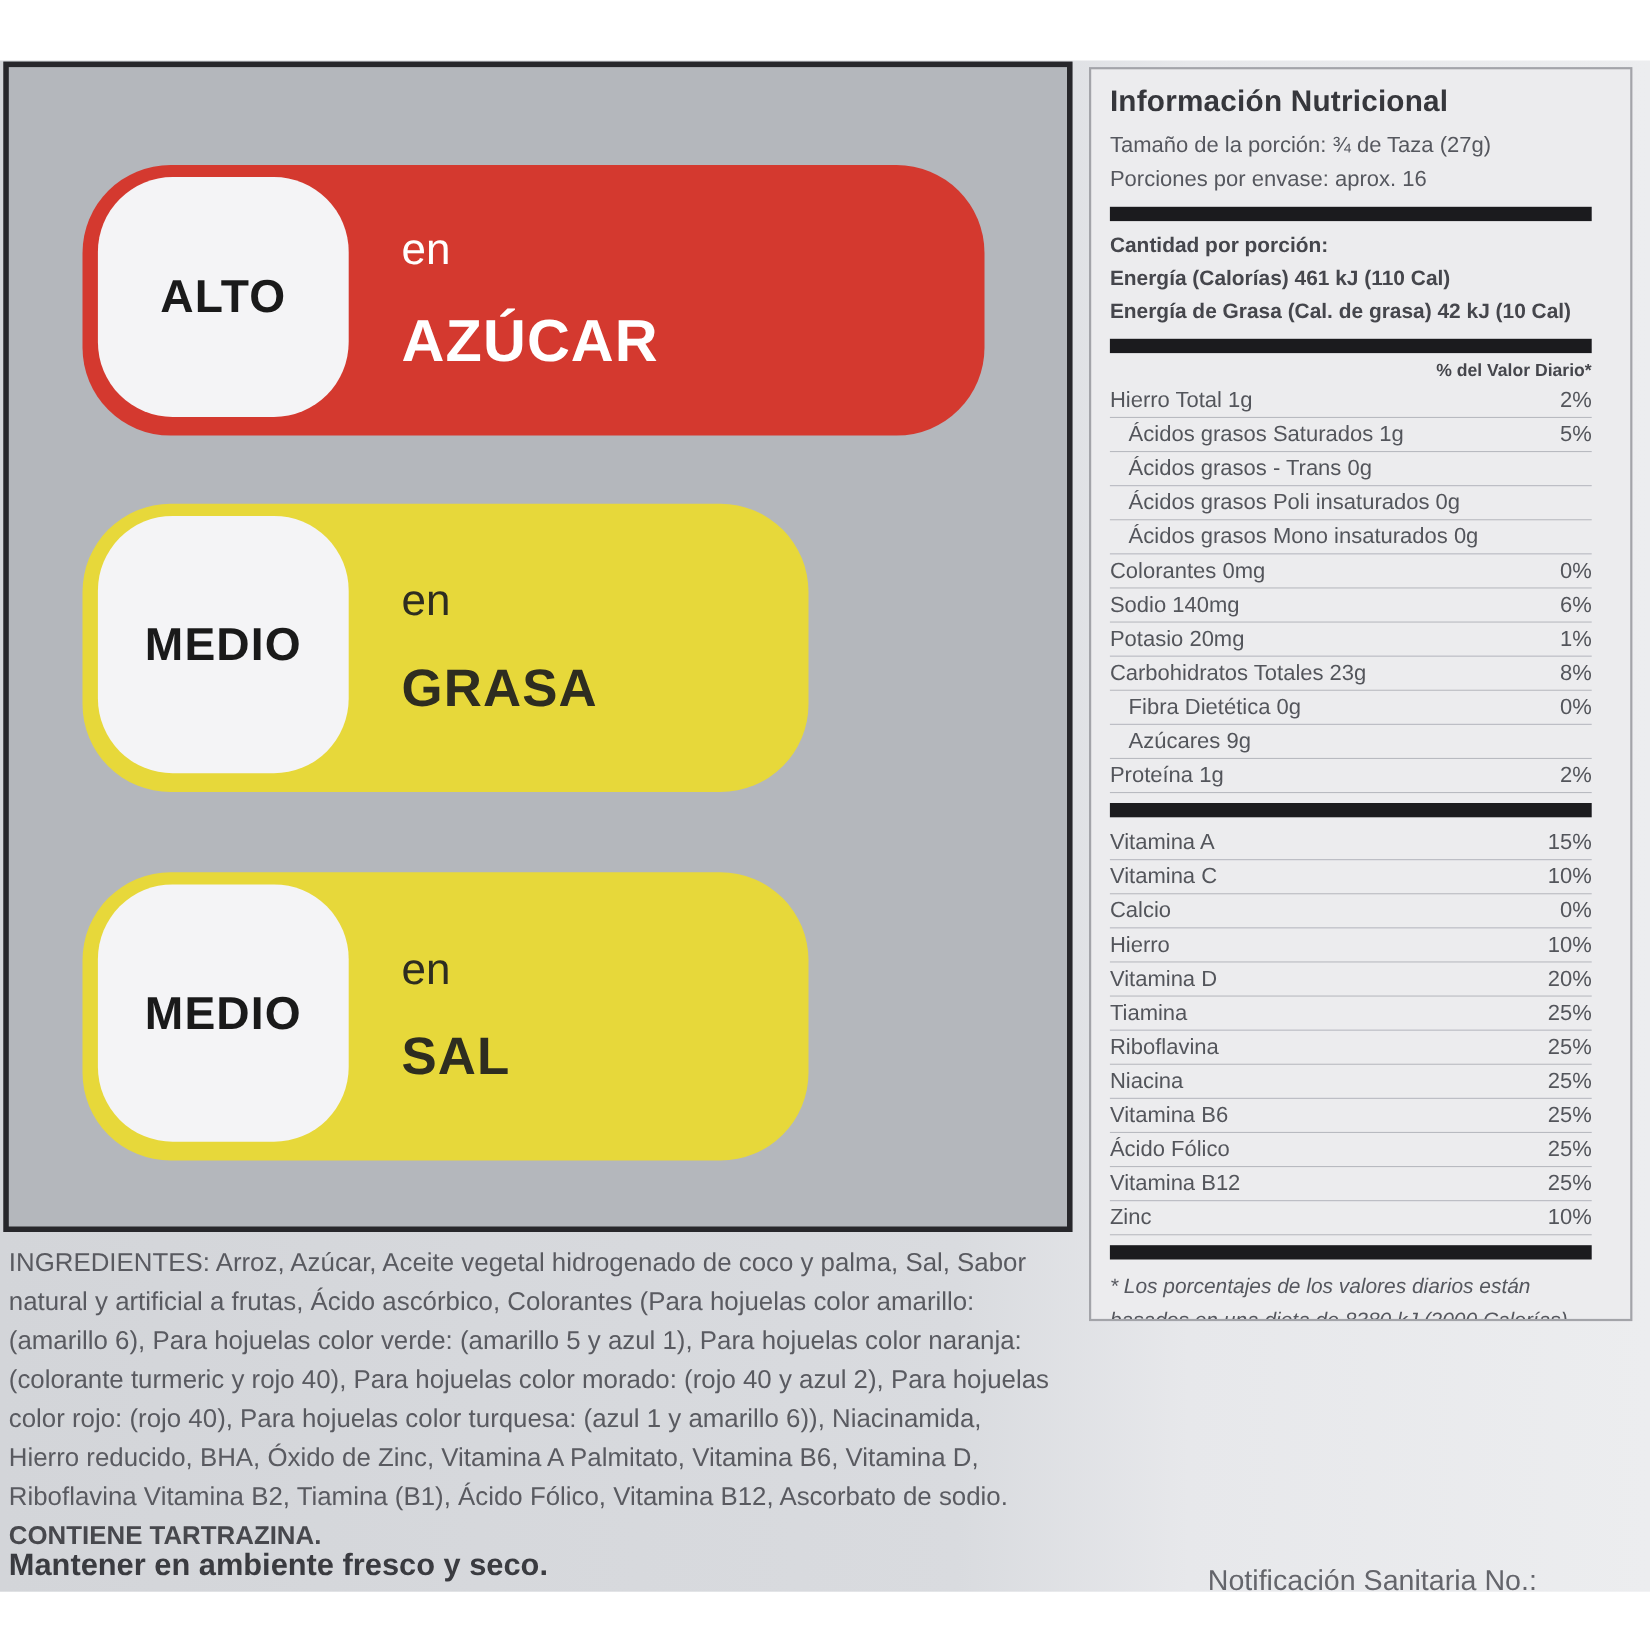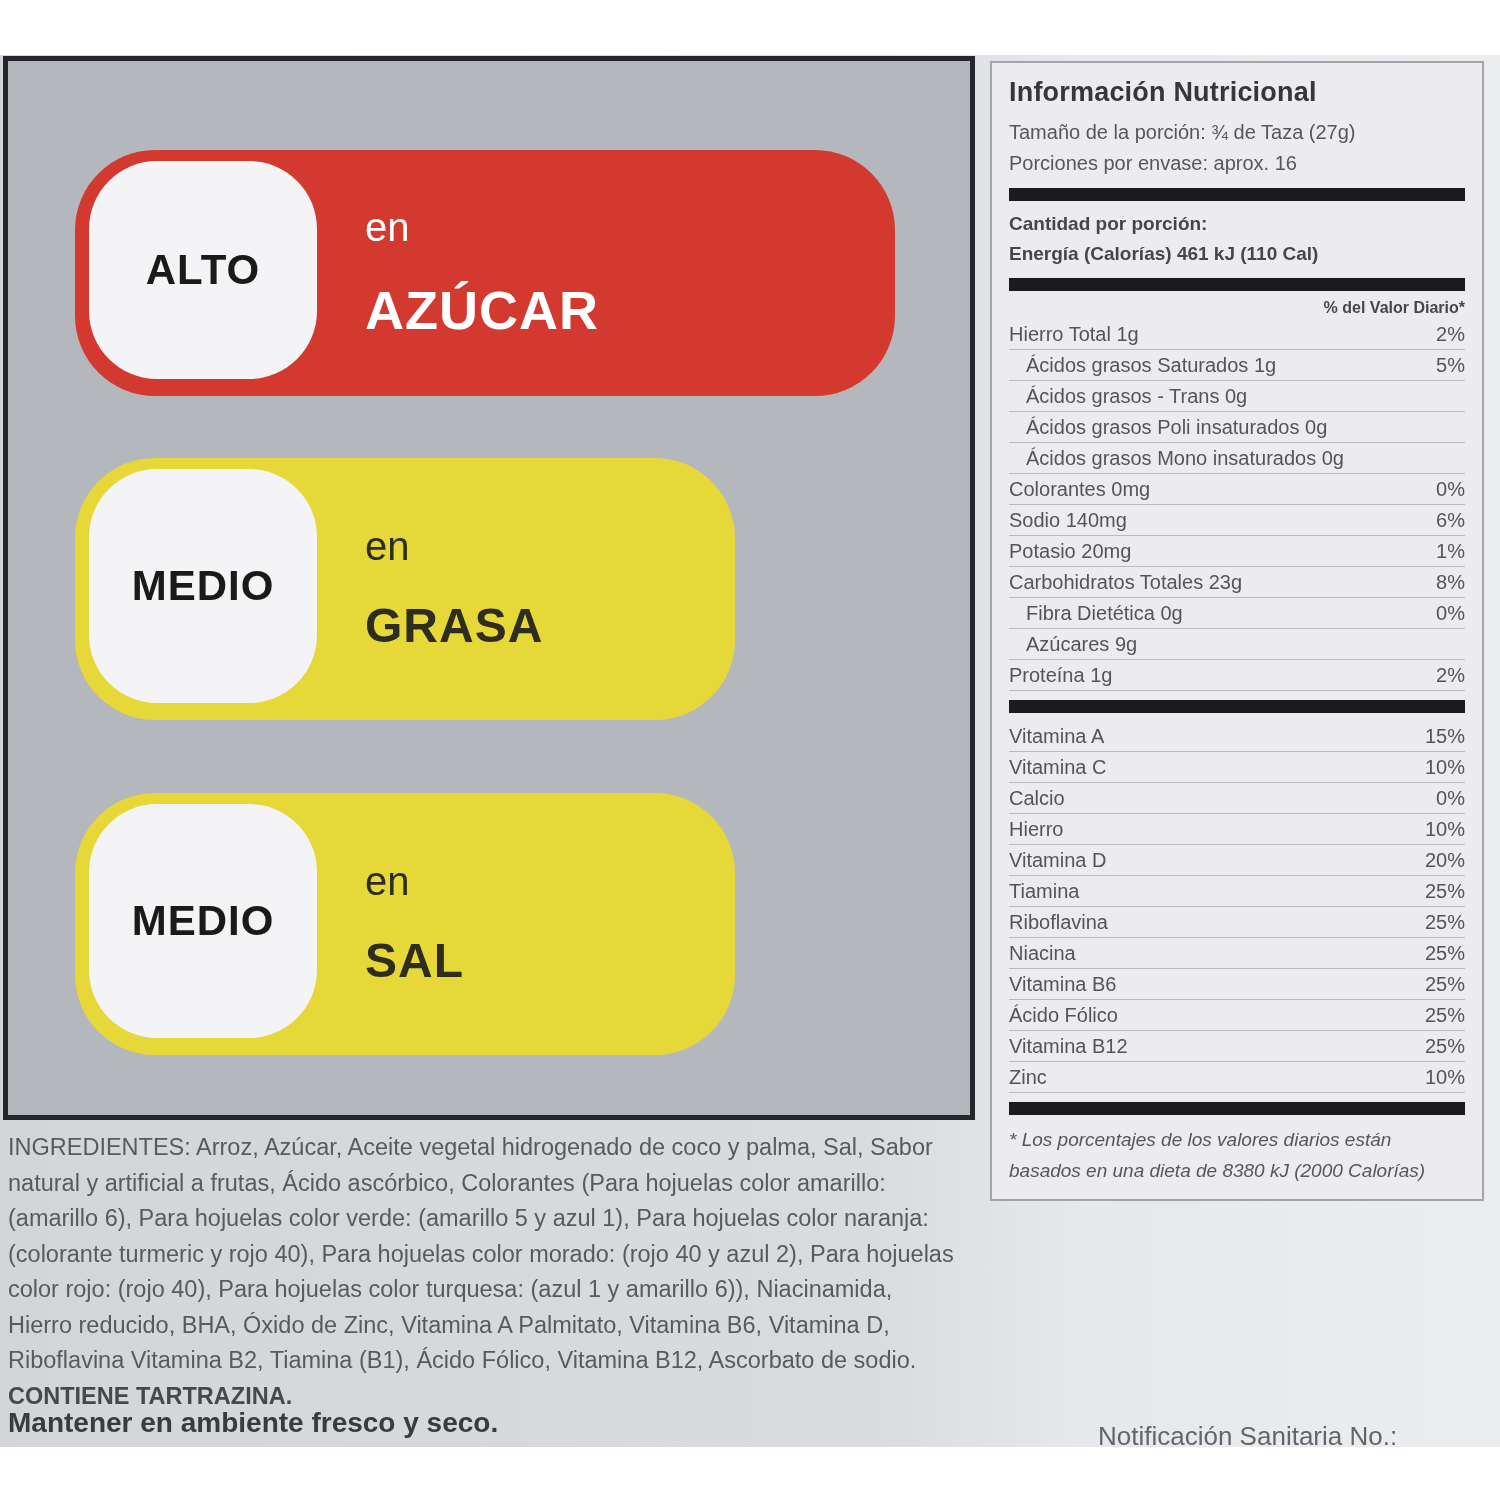--- a/index.html
+++ b/index.html
@@ -32,21 +32,21 @@
     position:absolute; left:290px; top:50%; transform:translateY(-50%);
     display:flex; flex-direction:column; line-height:1.08;
   }
   .badge-text .en { font-size:40px; font-weight:400; }
   .badge-text .nutrient { font-size:54px; font-weight:900; letter-spacing:1px;margin-top:32px; }
   .badge-fat .badge-text .nutrient, .badge-salt .badge-text .nutrient { font-size:48px; }
 
   
   .panel {
     position:absolute; left:990px; top:6px; width:494px; height:1140px;
-    background:#ececee; border:2px solid #a3a4a9; padding:14px 17px 10px 17px;
+    background:#ececee; border:2px solid #a3a4a9; padding:14px 35px 10px 17px;
     color:#4e5057; overflow:hidden;
   }
   .panel h1 { font-size:27px; font-weight:700; color:#36373c; margin-bottom:9px; letter-spacing:.2px; }
   .serving-line { font-size:20px; line-height:31px; color:#55575e; white-space:nowrap; }
   .bar { height:13px; background:#1b1b1e; margin:9px 0 8px 0; }
   .bold-line { font-size:19px; font-weight:700; color:#45464c; line-height:30px; white-space:nowrap; }
   .dv-head { text-align:right; font-size:16px; font-weight:700; color:#45464c; margin:4px 0 2px 0; }
   .row {
     display:flex; justify-content:space-between; align-items:baseline;
     padding:4px 0 3px 0; border-bottom:1.5px solid #b8bac0;
@@ -112,20 +112,21 @@
 
     <aside class="panel">
       <h1>Información Nutricional</h1>
       <div class="serving-line">Tamaño de la porción: ¾ de Taza (27g)</div>
       <div class="serving-line">Porciones por envase: aprox. 16</div>
 
       <div class="bar"></div>
 
       <div class="bold-line">Cantidad por porción:</div>
       <div class="bold-line">Energía (Calorías) 461 kJ (110 Cal)</div>
+      <div class="bold-line">Energía de Grasa  (Cal. de grasa) 42 kJ (10 Cal)</div>
 
       <div class="bar"></div>
 
       <div class="dv-head">% del Valor Diario*</div>
 
       <div class="rows">
 
       <div class="row">
             <span class="lbl">Hierro Total  1g</span>
             <span class="val">2%</span>

